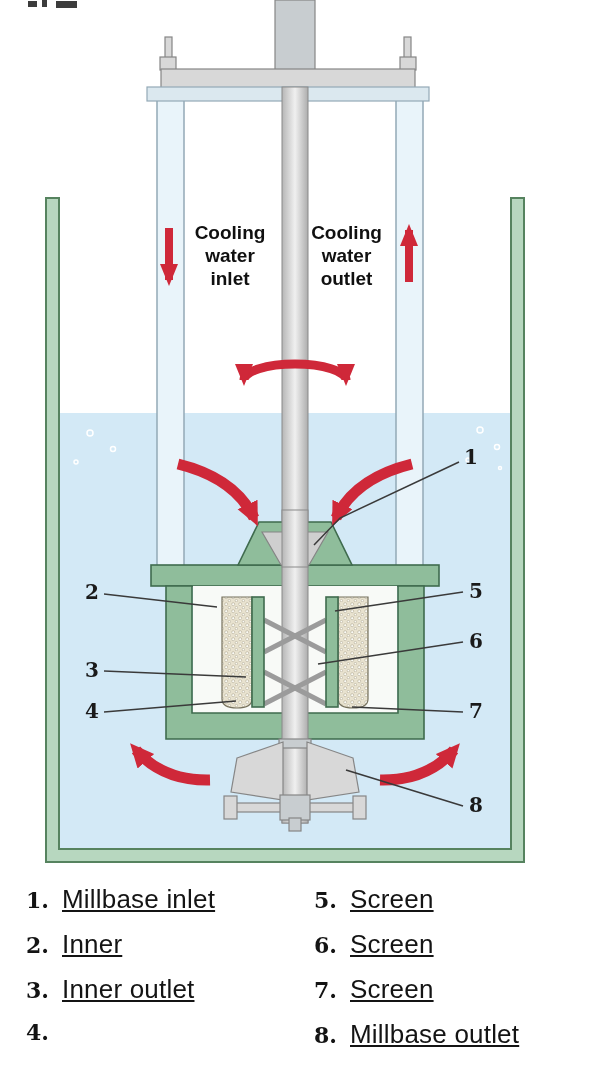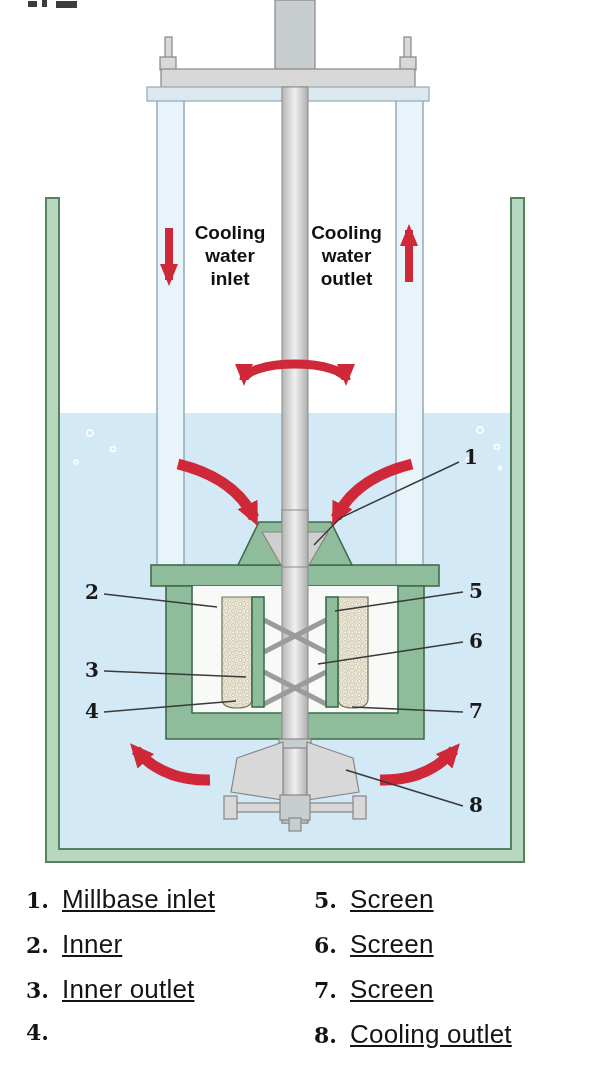--- a/index.html
+++ b/index.html
@@ -214,17 +214,17 @@
     <div class="legend-row">
       <span class="legend-num">6.</span>
       <span class="legend-lbl">Screen</span>
     </div>
     <div class="legend-row">
       <span class="legend-num">7.</span>
       <span class="legend-lbl">Screen</span>
     </div>
     <div class="legend-row">
       <span class="legend-num">8.</span>
-      <span class="legend-lbl">Cooling outlet</span>
+      <span class="legend-lbl">Millbase outlet</span>
     </div>
   </div>
 
 </div>
 
 </body></html>

